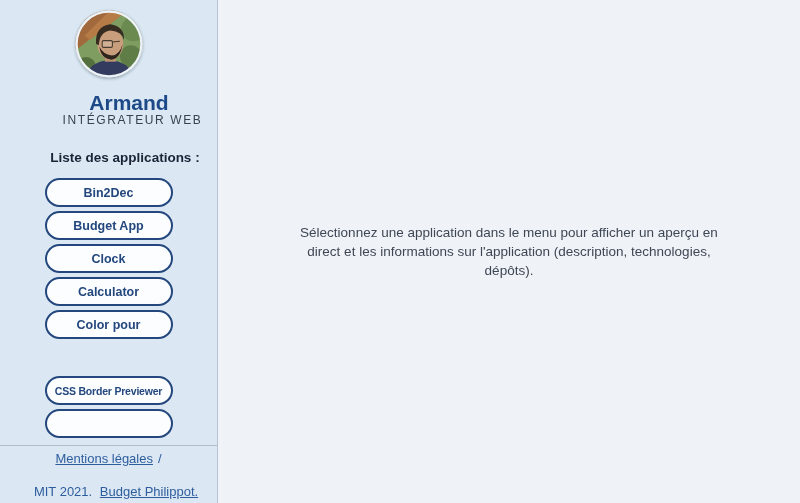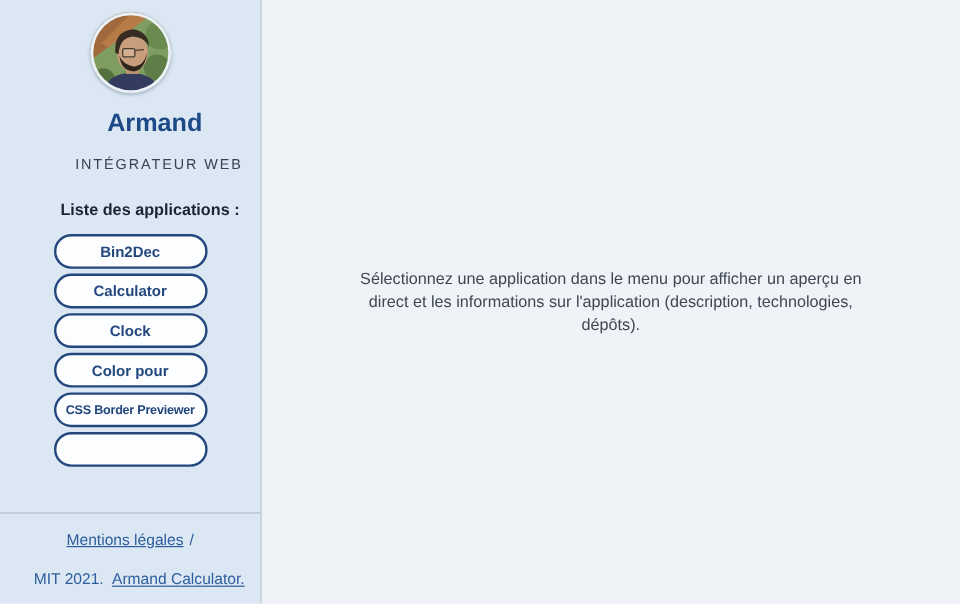--- a/index.html
+++ b/index.html
@@ -47,21 +47,20 @@
     margin-top:14px;
     font-size:21px;
     font-weight:700;
     color:var(--name-blue);
     line-height:21px;
     padding-left:41px;
   }
   .profile-name .line{display:block;}
   .profile-name .line + .line{margin-top:14px;}
   .profile-role{
-    margin-top:17px;
     font-size:12px;
     letter-spacing:1.6px;
     color:var(--muted-dark);
     padding-left:48px;
   }
   .apps-heading{
     margin-top:23px;
     font-size:13.5px;
     font-weight:700;
     color:var(--heading-dark);
@@ -81,26 +80,26 @@
     border:2px solid var(--accent-navy);
     border-radius:15px;
     background:var(--button-bg);
     color:var(--accent-navy);
     font-family:"Liberation Sans", sans-serif;
     font-weight:700;
     font-size:12.5px;
     cursor:pointer;
     display:flex;align-items:center;justify-content:center;
   }
-  .app-btn--long{font-size:10.5px;letter-spacing:-0.2px;}
+  .app-btn--long{font-size:10.5px;letter-spacing:-0.2px;margin-top:33px;}
   
   .sidebar-footer{
     position:absolute;
     left:0;right:0;bottom:0;
-    height:76px;
+    height:58px;
     background:var(--sidebar-bg);
     border-top:1px solid #b4bdc6;
     z-index:2;
     display:flex;
     flex-direction:column;
     align-items:center;
     justify-content:center;
     gap:18px;
     font-size:13px;
     color:var(--link-blue);
@@ -169,34 +168,35 @@
     <h1 class="profile-name">
       <span class="line">Armand</span>
     </h1>
 
     <div class="profile-role">INTÉGRATEUR WEB</div>
 
     <div class="apps-heading">Liste des applications :</div>
 
     <nav class="app-list">
       <button class="app-btn">Bin2Dec</button>
+      <button class="app-btn">Budget App</button>
+      <button class="app-btn">Clock</button>
       <button class="app-btn">Calculator</button>
-      <button class="app-btn">Clock</button>
       <button class="app-btn">Color pour</button>
       <button class="app-btn app-btn--long">CSS Border Previewer</button>
       <button class="app-btn" aria-hidden="true"></button>
     </nav>
 
     <footer class="sidebar-footer">
       <div class="footer-line">
         <a>Mentions légales</a><span class="footer-sep">/</span>
       </div>
       <div class="footer-line">
         <span class="license-text">MIT 2021.</span>
-        <a>Armand Calculator.</a>
+        <a>Budget Philippot.</a>
       </div>
     </footer>
 
   </aside>
 
   <main class="main-panel">
     <p class="empty-state">Sélectionnez une application dans le menu pour afficher un aperçu en direct et les informations sur l'application (description, technologies, dépôts).</p>
   </main>
 
 </div>

